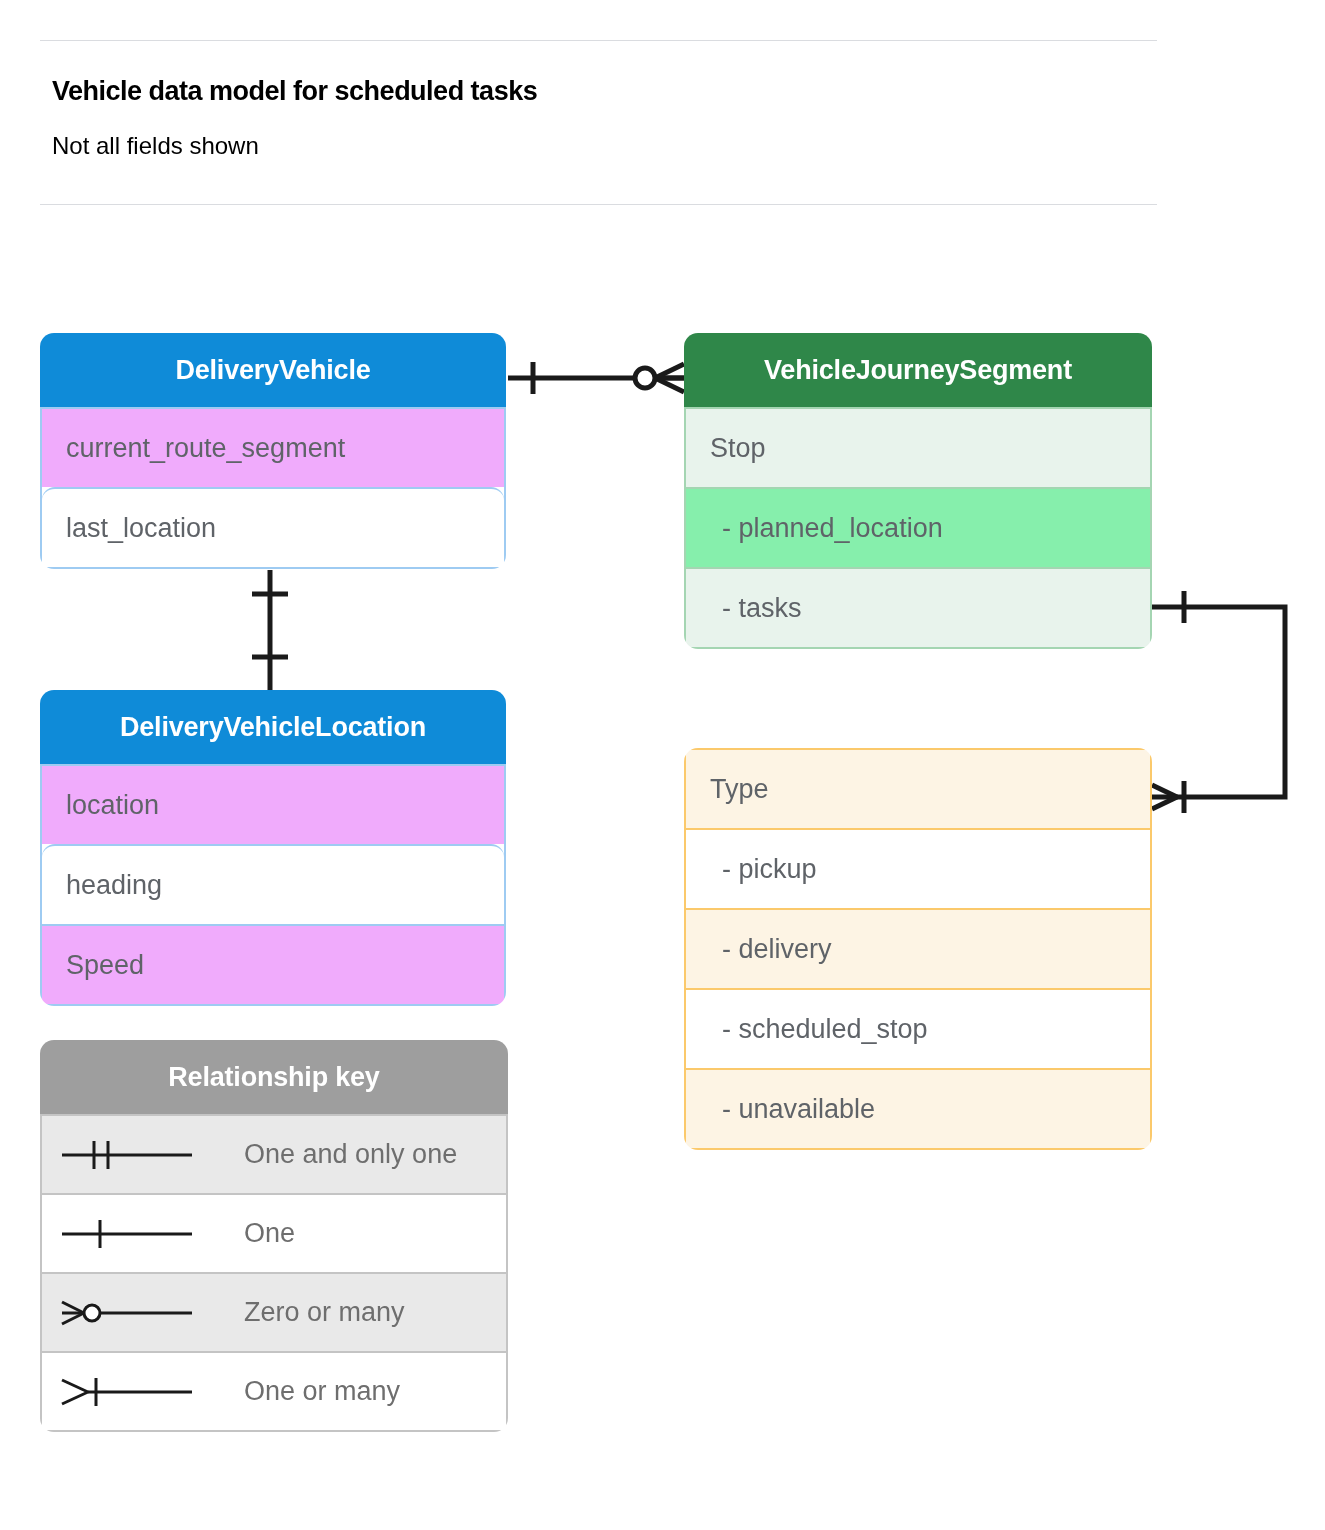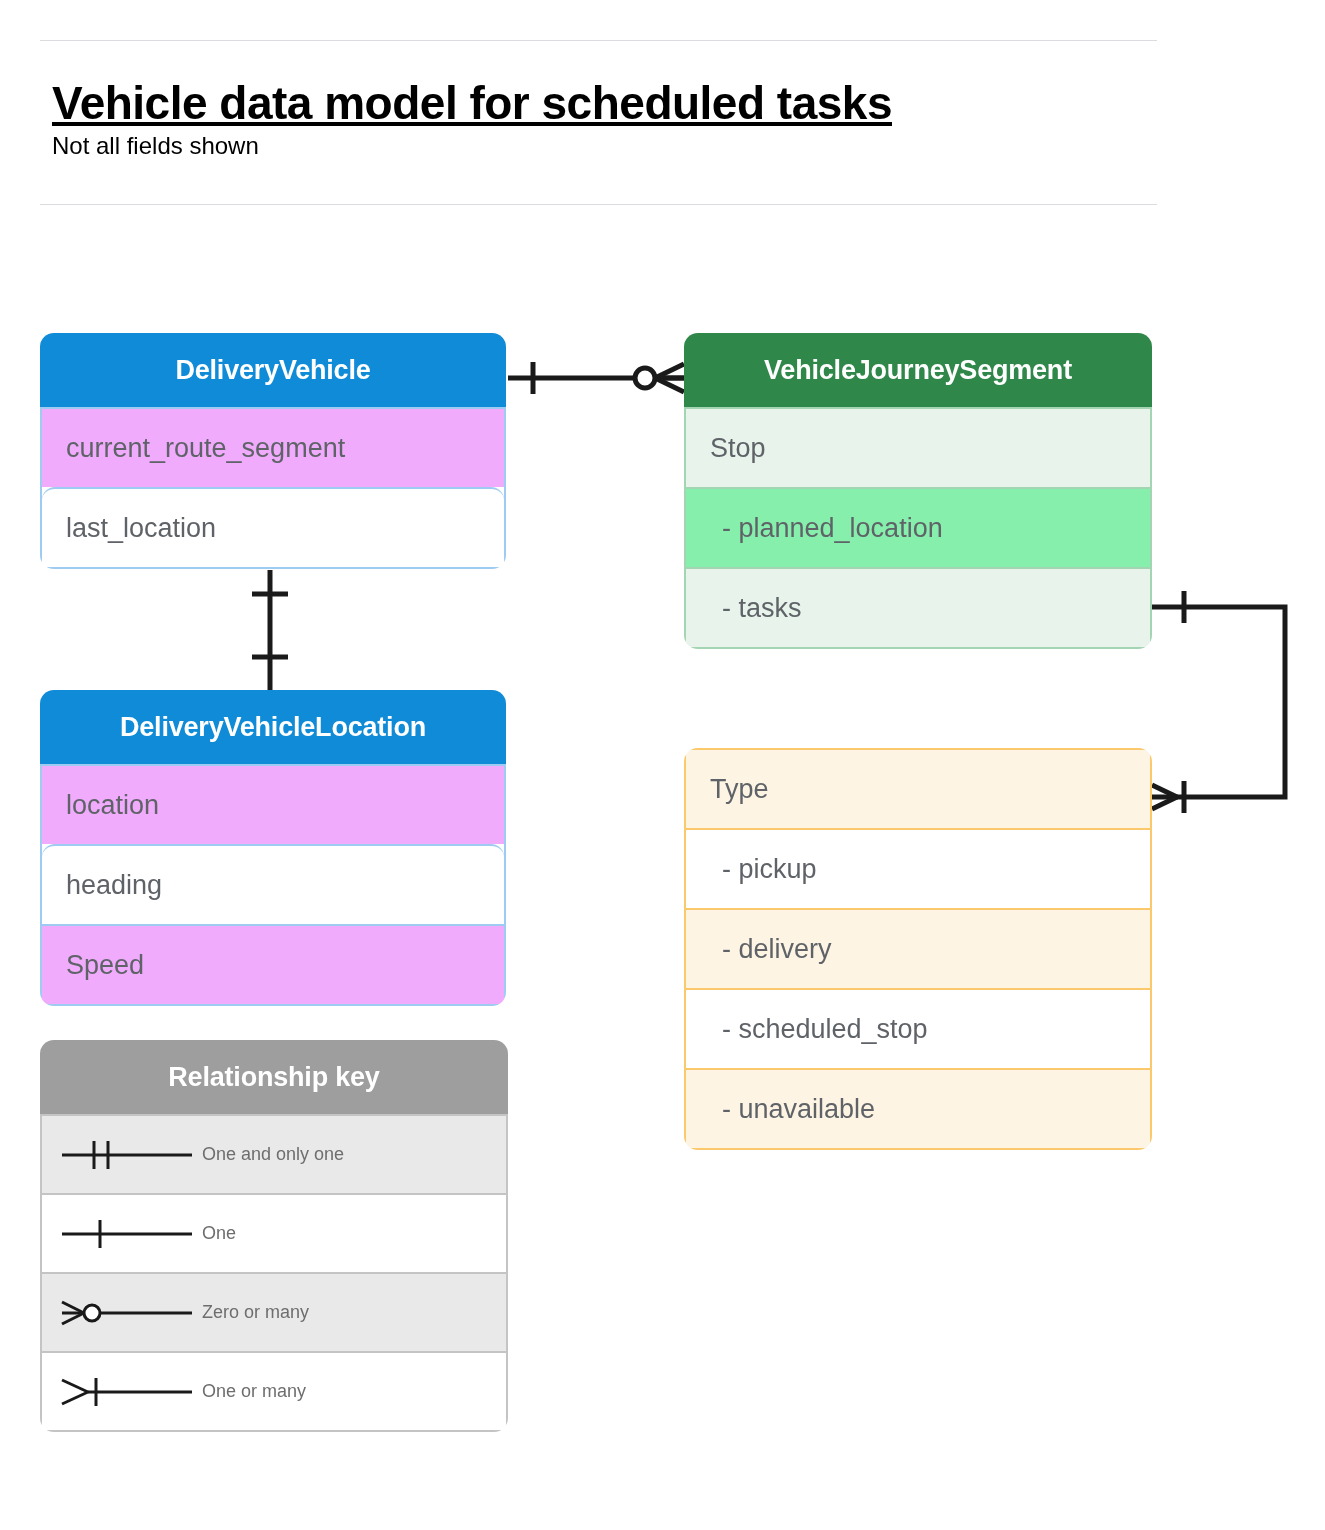--- a/index.html
+++ b/index.html
@@ -24,26 +24,25 @@
   }
   #header-rule-bottom {
     position: absolute;
     left: 40px; top: 204px;
     width: 1117px; height: 1px;
     background: #dadce0;
   }
   #page-title {
     position: absolute;
     left: 52px; top: 76px;
-    font-size: 46px;
+    font-size: 27px;
     font-weight: 700;
     letter-spacing: -0.5px;
     color: #000000;
     white-space: nowrap;
-    text-decoration: underline;
   }
   #page-subtitle {
     position: absolute;
     left: 52px; top: 132px;
     font-size: 24px;
     font-weight: 400;
     color: #000000;
     white-space: nowrap;
   }
 
@@ -132,22 +131,23 @@
   .legend-symbol {
     width: 160px;
     flex: 0 0 160px;
     display: flex;
     align-items: center;
     justify-content: flex-start;
     padding-left: 18px;
     box-sizing: border-box;
   }
   .legend-label {
-    font-size: 18px;
+    font-size: 27px;
     color: #6e6e6e;
+    margin-left: 42px;
   }
 
   
   #connector-layer {
     position: absolute;
     left: 0; top: 0;
     width: 1325px; height: 1530px;
     pointer-events: none;
   }
 </style>

